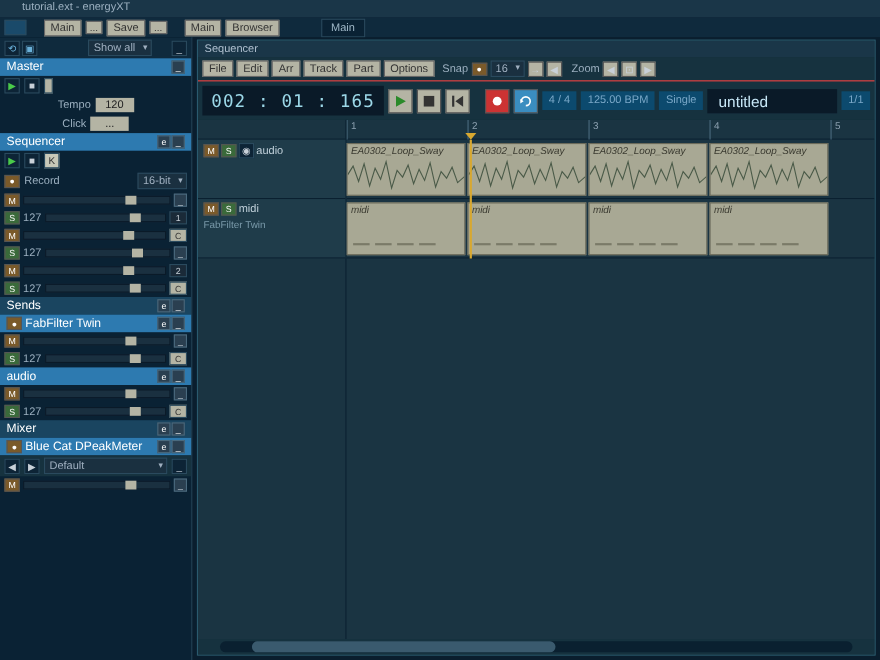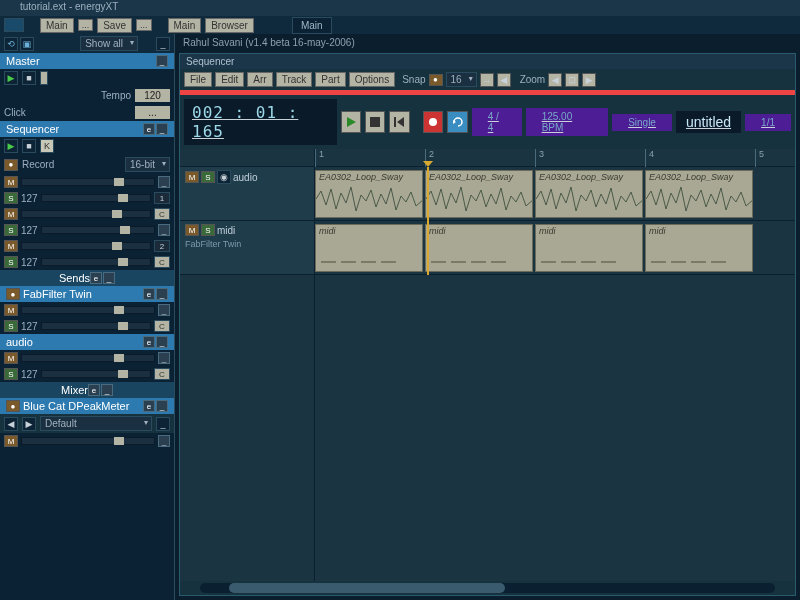--- a/index.html
+++ b/index.html
@@ -6,43 +6,43 @@
 body { background:#0a1e2e; width:800px; height:600px; overflow:hidden; color:#c8d0d8; }
 .titlebar { height:16px; background:#1a3648; padding:1px 20px; color:#9cb0c0; font-size:10px; }
 .topbar { height:18px; background:#0f2a3d; display:flex; align-items:center; padding:0 4px; gap:4px; }
 .btn { background:#b4b4a4; color:#333; border:1px solid #666; padding:1px 5px; font-size:10px; cursor:pointer; }
 .btn-sm { padding:0 3px; font-size:9px; }
 .sqbtn { width:14px; height:14px; background:#0d2436; border:1px solid #2a4a5e; display:inline-flex; align-items:center; justify-content:center; font-size:9px; cursor:pointer; }
 .main { display:flex; height:566px; }
 .left { width:175px; background:#0a2234; border-right:1px solid #2a4a5e; overflow:hidden; }
 .right { flex:1; background:#0a1e2e; display:flex; flex-direction:column; }
 .sec-head { background:#2d7ab0; color:#fff; padding:2px 6px; display:flex; justify-content:space-between; align-items:center; font-size:10px; }
-.sec-head.dark { background:#1a4560;justify-content:center; }
+.sec-head.dark { background:#1a4560; }
 .sec-head .tools { display:flex; gap:1px; }
 .ebox { width:12px; height:12px; background:#2a3f50; border:1px solid #4a6a7e; display:flex; align-items:center; justify-content:center; font-size:8px; }
 .row { display:flex; align-items:center; padding:2px 4px; gap:4px; }
 .label { color:#9cb0c0; font-size:10px; }
 .valbox { background:#b4b4a4; color:#222; padding:1px 6px; font-size:10px; min-width:35px; text-align:center; }
 .slider-row { display:flex; align-items:center; padding:2px 4px; gap:3px; }
 .ms-btn { width:14px; height:12px; font-size:8px; border:1px solid #555; display:flex; align-items:center; justify-content:center; cursor:pointer; }
 .m-btn { background:#7a5a2a; color:#fff; }
 .s-btn { background:#3a6a3a; color:#fff; }
 .slider { flex:1; height:8px; background:#1a3040; border:1px solid #0a1a28; position:relative; }
 .slider-thumb { position:absolute; width:10px; height:8px; background:#b4b4a4; top:-1px; }
 .chan { width:16px; height:12px; background:#1a2a38; border:1px solid #2a4a5e; font-size:8px; display:flex; align-items:center; justify-content:center; }
 .authorbar { padding:3px 8px; color:#8ca0b0; font-size:10px; }
 .seq-panel { flex:1; background:#16323f; border:1px solid #2a5a6e; margin:2px 4px 4px 4px; display:flex; flex-direction:column; }
 .seq-title { background:#1a3648; padding:2px 6px; color:#b0c0d0; font-size:10px; }
 .seq-menu { display:flex; align-items:center; padding:3px 4px; gap:3px; background:#16323f; }
-.transport { display:flex; align-items:center; padding:4px; gap:4px; background:#16323f; border-top:5px solid #ef4444;text-decoration:underline; }
+.transport { display:flex; align-items:center; padding:4px; gap:4px; background:#16323f; border-top:1px solid #ef4444; }
 .timecode { background:#0a1a28; color:#9cd8e8; padding:4px 8px; font-family:monospace; font-size:16px; letter-spacing:1px; }
 .trans-btn { width:22px; height:22px; background:#b4b4a4; border:1px solid #555; display:flex; align-items:center; justify-content:center; cursor:pointer; }
 .trans-btn.rec { background:#cc3333; }
 .trans-btn.loop { background:#3a8dc0; }
-.info-field { background:#4c1d95; color:#7aa8c8; padding:3px 16px; font-size:10px; }
+.info-field { background:#0c4a6e; color:#7aa8c8; padding:3px 6px; font-size:10px; }
 .song-name { background:#0a1a28; color:#c8e8f8; padding:3px 10px; font-size:14px; flex:1; }
 .timeline-area { flex:1; display:flex; background:#1a3442; }
 .track-heads { width:135px; border-right:1px solid #0a2030; }
 .track-head { height:54px; background:#1f3c4a; border-bottom:1px solid #0a2030; padding:3px 5px; }
 .track-head .ctrls { display:flex; gap:2px; align-items:center; margin-bottom:3px; }
 .track-head .tname { color:#c0d0da; font-size:10px; }
 .track-head .sub { color:#7a9aaa; font-size:9px; margin-top:2px; }
 .timeline { flex:1; position:relative; overflow:hidden; }
 .ruler { height:18px; background:#1a3442; border-bottom:1px solid #0a2030; position:relative; }
 .ruler-mark { position:absolute; top:0; color:#8ca0b0; font-size:9px; padding-left:3px; border-left:1px solid #4a6a7e; height:18px; }
@@ -99,25 +99,25 @@
       <span>Master</span>
       <div class="tools">
           <span class="ebox">_</span>
         </div>
     </div>
     <div class="row">
       <span class="sqbtn" style="color:#4aca4a">▶</span>
       <span class="sqbtn">■</span>
       <span class="sqbtn" style="background:#b4b4a4;width:8px"></span>
     </div>
-    <div class="row" style="justify-content:flex-end">
+    <div class="row" style="justify-content:center">
       <span class="label">Tempo</span>
       <span class="valbox">120</span>
     </div>
-    <div class="row" style="justify-content:space-between">
+    <div class="row" style="justify-content:center">
       <span class="label">Click</span>
       <span class="valbox">...</span>
     </div>
 
     <div class="sec-head">
       <span>Sequencer</span>
       <div class="tools">
           <span class="ebox">e</span>
           <span class="ebox">_</span>
         </div>
@@ -262,21 +262,20 @@
     <div class="slider-row">
         <span class="ms-btn m-btn">M</span>
         <div class="slider">
           <div class="slider-thumb" style="left:70%"></div>
         </div>
         <span class="ebox">_</span>
       </div>
   </div>
 
   <div class="right">
-    <div class="authorbar">Rahul Savani (v1.4 beta 16-may-2006)</div>
     <div class="seq-panel">
       <div class="seq-title">Sequencer</div>
       <div class="seq-menu">
         <span class="btn">File</span>
         <span class="btn">Edit</span>
         <span class="btn">Arr</span>
         <span class="btn">Track</span>
         <span class="btn">Part</span>
         <span class="btn">Options</span>
         <span class="label" style="margin-left:4px">Snap</span>

